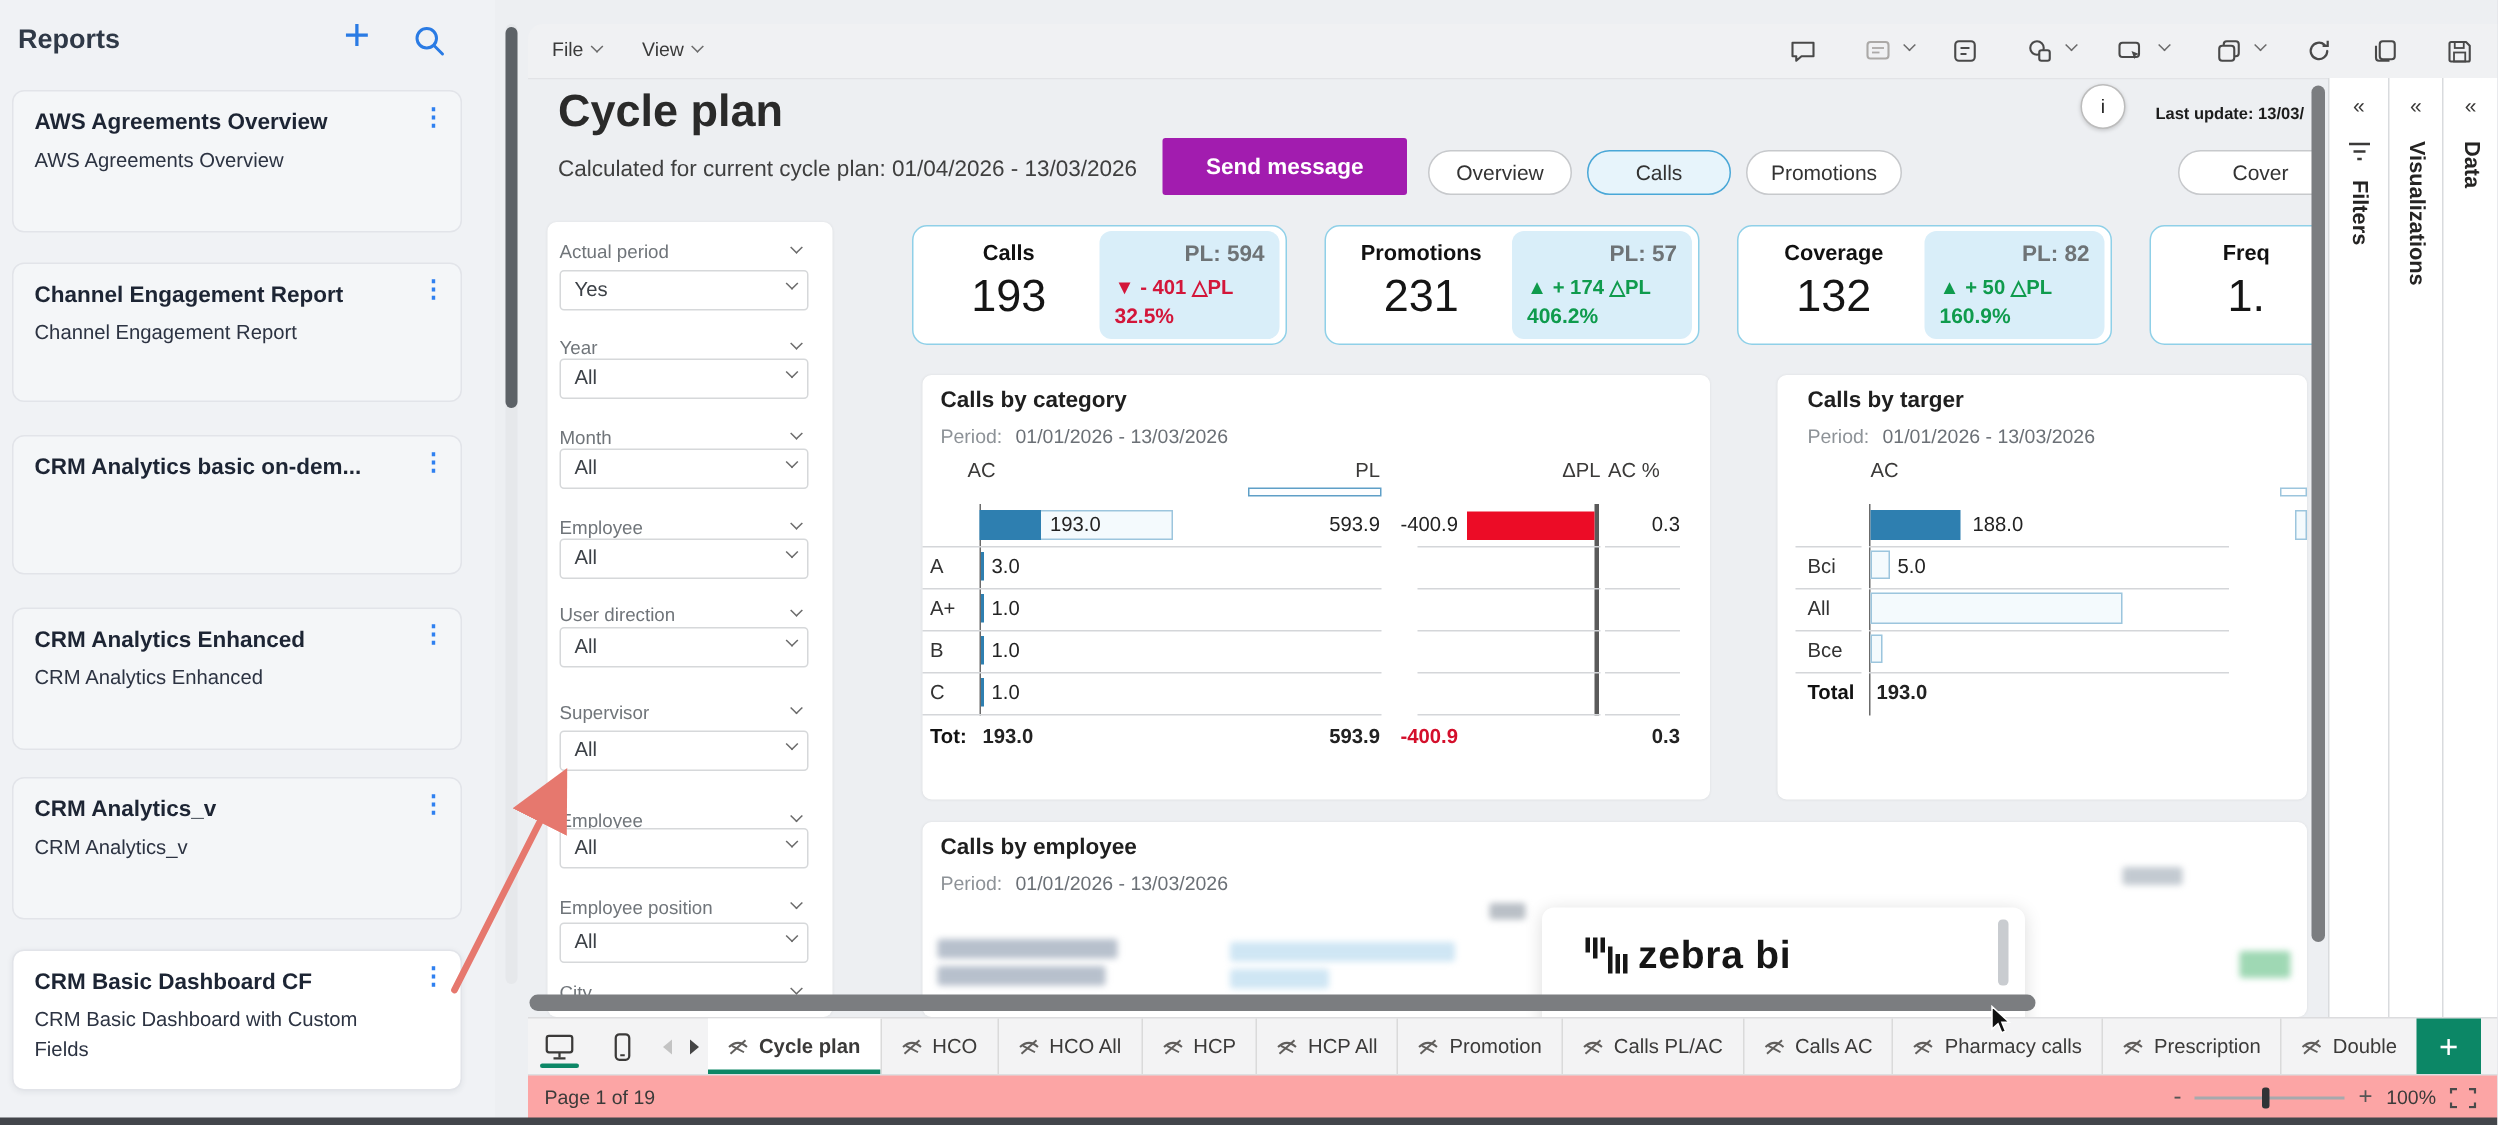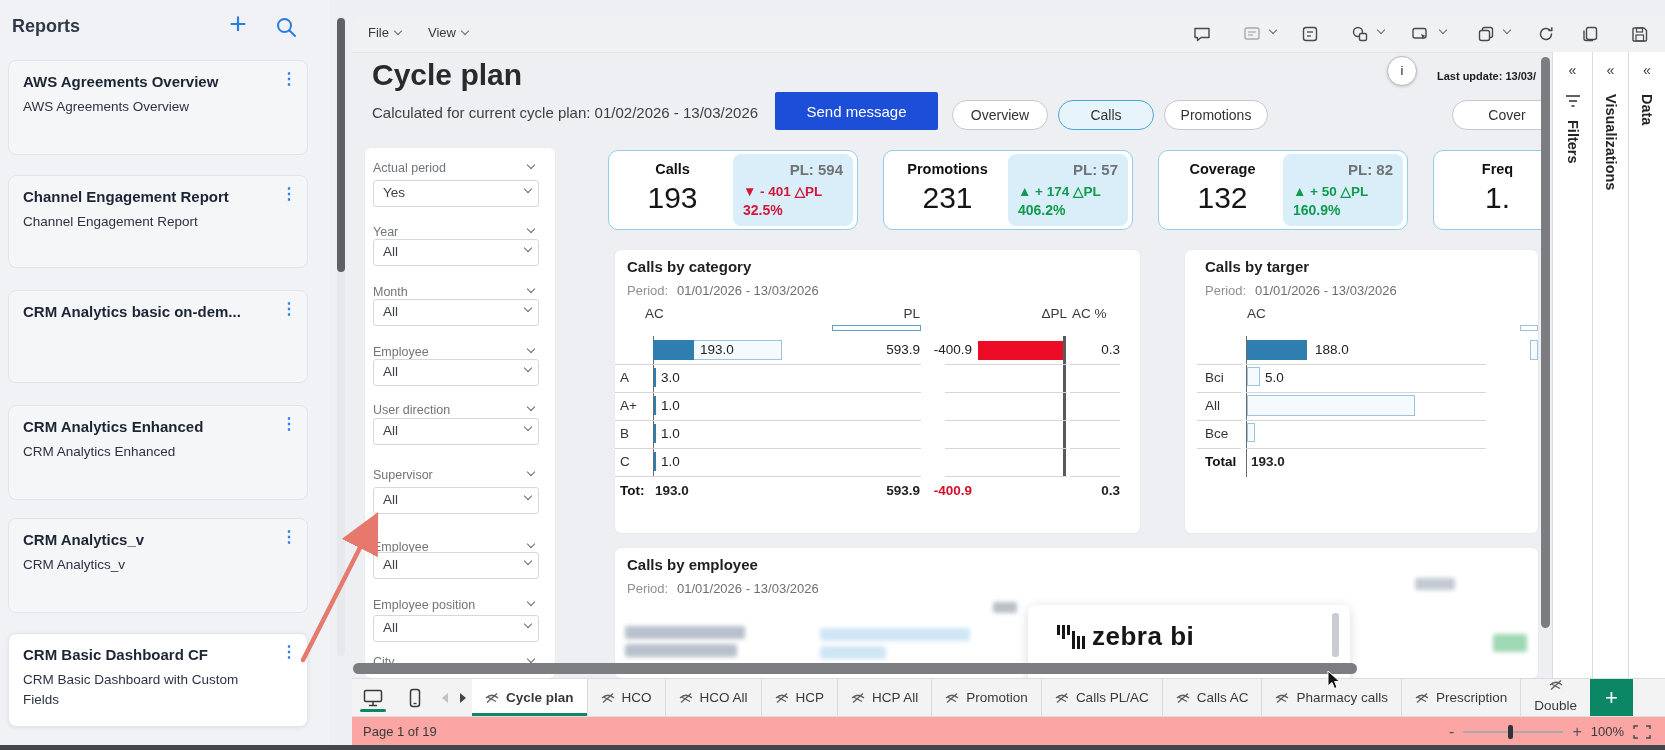--- a/index.html
+++ b/index.html
@@ -23,21 +23,21 @@
   .menu-item{top:9px;font-size:13px;color:#3a3a3a;display:flex;align-items:center;gap:6px;cursor:pointer;}
   .chev{display:inline-block;width:5px;height:5px;border-right:1.4px solid #6a6a6a;border-bottom:1.4px solid #6a6a6a;transform:rotate(45deg);margin-top:-3px;}
   .tb-icon{top:8px;width:20px;height:20px;cursor:pointer;}
   .tb-chev{top:14px;}
   
   #canvas{left:352px;top:52px;width:1190px;height:626px;overflow:hidden;}
   .page-title{left:20px;top:6px;font-size:30px;font-weight:700;color:#2a2a2a;}
   .subtitle{left:20px;top:52px;font-size:15px;color:#3f3f3f;}
   .info-btn{left:1035px;top:4px;width:28px;height:28px;background:#fff;border:1px solid #bcbcbc;border-radius:50%;box-shadow:0 1px 3px rgba(0,0,0,.18);font-size:13px;color:#222;text-align:center;line-height:28px;cursor:pointer;}
   .last-update{right:6px;top:18px;font-size:11px;font-weight:700;color:#1c1c1c;}
-  .send-btn{left:423px;top:40px;width:163px;height:38px;background:#1d4ed8;color:#fff;font-size:15px;font-weight:400;display:flex;align-items:center;justify-content:center;cursor:pointer;border-radius:2px;}
+  .send-btn{left:423px;top:40px;width:163px;height:38px;background:#a21caf;color:#fff;font-size:15px;font-weight:700;display:flex;align-items:center;justify-content:center;cursor:pointer;border-radius:2px;}
   .pill{top:48px;height:30px;border-radius:15px;background:#fff;border:1px solid #c7c9cc;box-sizing:border-box;display:flex;align-items:center;justify-content:center;font-size:14px;color:#333;cursor:pointer;}
   .pill.active{background:#e7f4fb;border:1px solid #49a7d7;}
   
   #filterpanel{left:13px;top:96px;width:190px;height:530px;background:#fff;border-radius:6px;box-shadow:0 0 2px rgba(0,0,0,.06);}
   .f-label{left:8px;font-size:12.5px;color:#70757a;}
   .f-lchev{left:163px;color:#9a9a9a;}
   .f-box{left:8px;width:166px;height:27px;border:1px solid #d6d8da;border-radius:3px;box-sizing:border-box;background:#fff;cursor:pointer;}
   .f-val{left:18px;font-size:13.5px;color:#3c4147;}
   .f-bchev{left:160px;color:#888;}
   
@@ -213,21 +213,21 @@
           <rect x="6.5" y="4" width="6" height="4" fill="none" stroke="#494949" stroke-width="1.2"></rect>
           <rect x="6" y="11" width="7.5" height="6" fill="none" stroke="#494949" stroke-width="1.2"></rect>
         </svg>
   </div>
 </div>
 
 <div id="canvas" class="abs">
   <div class="abs page-title">Cycle plan</div>
   <div class="abs info-btn">i</div>
   <div class="abs last-update">Last update: 13/03/</div>
-  <div class="abs subtitle">Calculated for current cycle plan: 01/02/2026 - 13/03/2026</div>
+  <div class="abs subtitle">Calculated for current cycle plan: 01/04/2026 - 13/03/2026</div>
   <div class="abs send-btn">Send message</div>
   <div class="abs pill" style="left:600px;width:96px;">Overview</div>
   <div class="abs pill active" style="left:706px;width:96px;">Calls</div>
   <div class="abs pill" style="left:812px;width:104px;">Promotions</div>
   <div class="abs pill" style="left:1100px;width:110px;">Cover</div>
 
   <div id="filterpanel" class="abs">
     <div class="abs f-label" style="top:13px;">Actual period</div>
         <i class="abs chev f-lchev" style="top:17px;"></i>
     <div class="abs f-box" style="top:32px;"></div>
@@ -550,21 +550,21 @@
     <span>Pharmacy calls</span>
   </div>
   <div class="ptab">
     <svg width="14" height="12" viewBox="0 0 14 12">
           <path d="M1 6 Q7 0.5 13 6" fill="none" stroke="#605e5c" stroke-width="1.3"></path>
           <path d="M3 5.2 L11 9.5" fill="none" stroke="#605e5c" stroke-width="1.3"></path>
           <line x1="2" y1="10.5" x2="12" y2="1.5" stroke="#605e5c" stroke-width="1.3"></line>
         </svg>
     <span>Prescription</span>
   </div>
-  <div class="ptab" style="border-right:none;flex-direction:column;">
+  <div class="ptab" style="border-right:none;">
     <svg width="14" height="12" viewBox="0 0 14 12">
           <path d="M1 6 Q7 0.5 13 6" fill="none" stroke="#605e5c" stroke-width="1.3"></path>
           <path d="M3 5.2 L11 9.5" fill="none" stroke="#605e5c" stroke-width="1.3"></path>
           <line x1="2" y1="10.5" x2="12" y2="1.5" stroke="#605e5c" stroke-width="1.3"></line>
         </svg>
     <span>Double</span>
   </div>
   <div class="addpage">+</div>
 </div>
 

